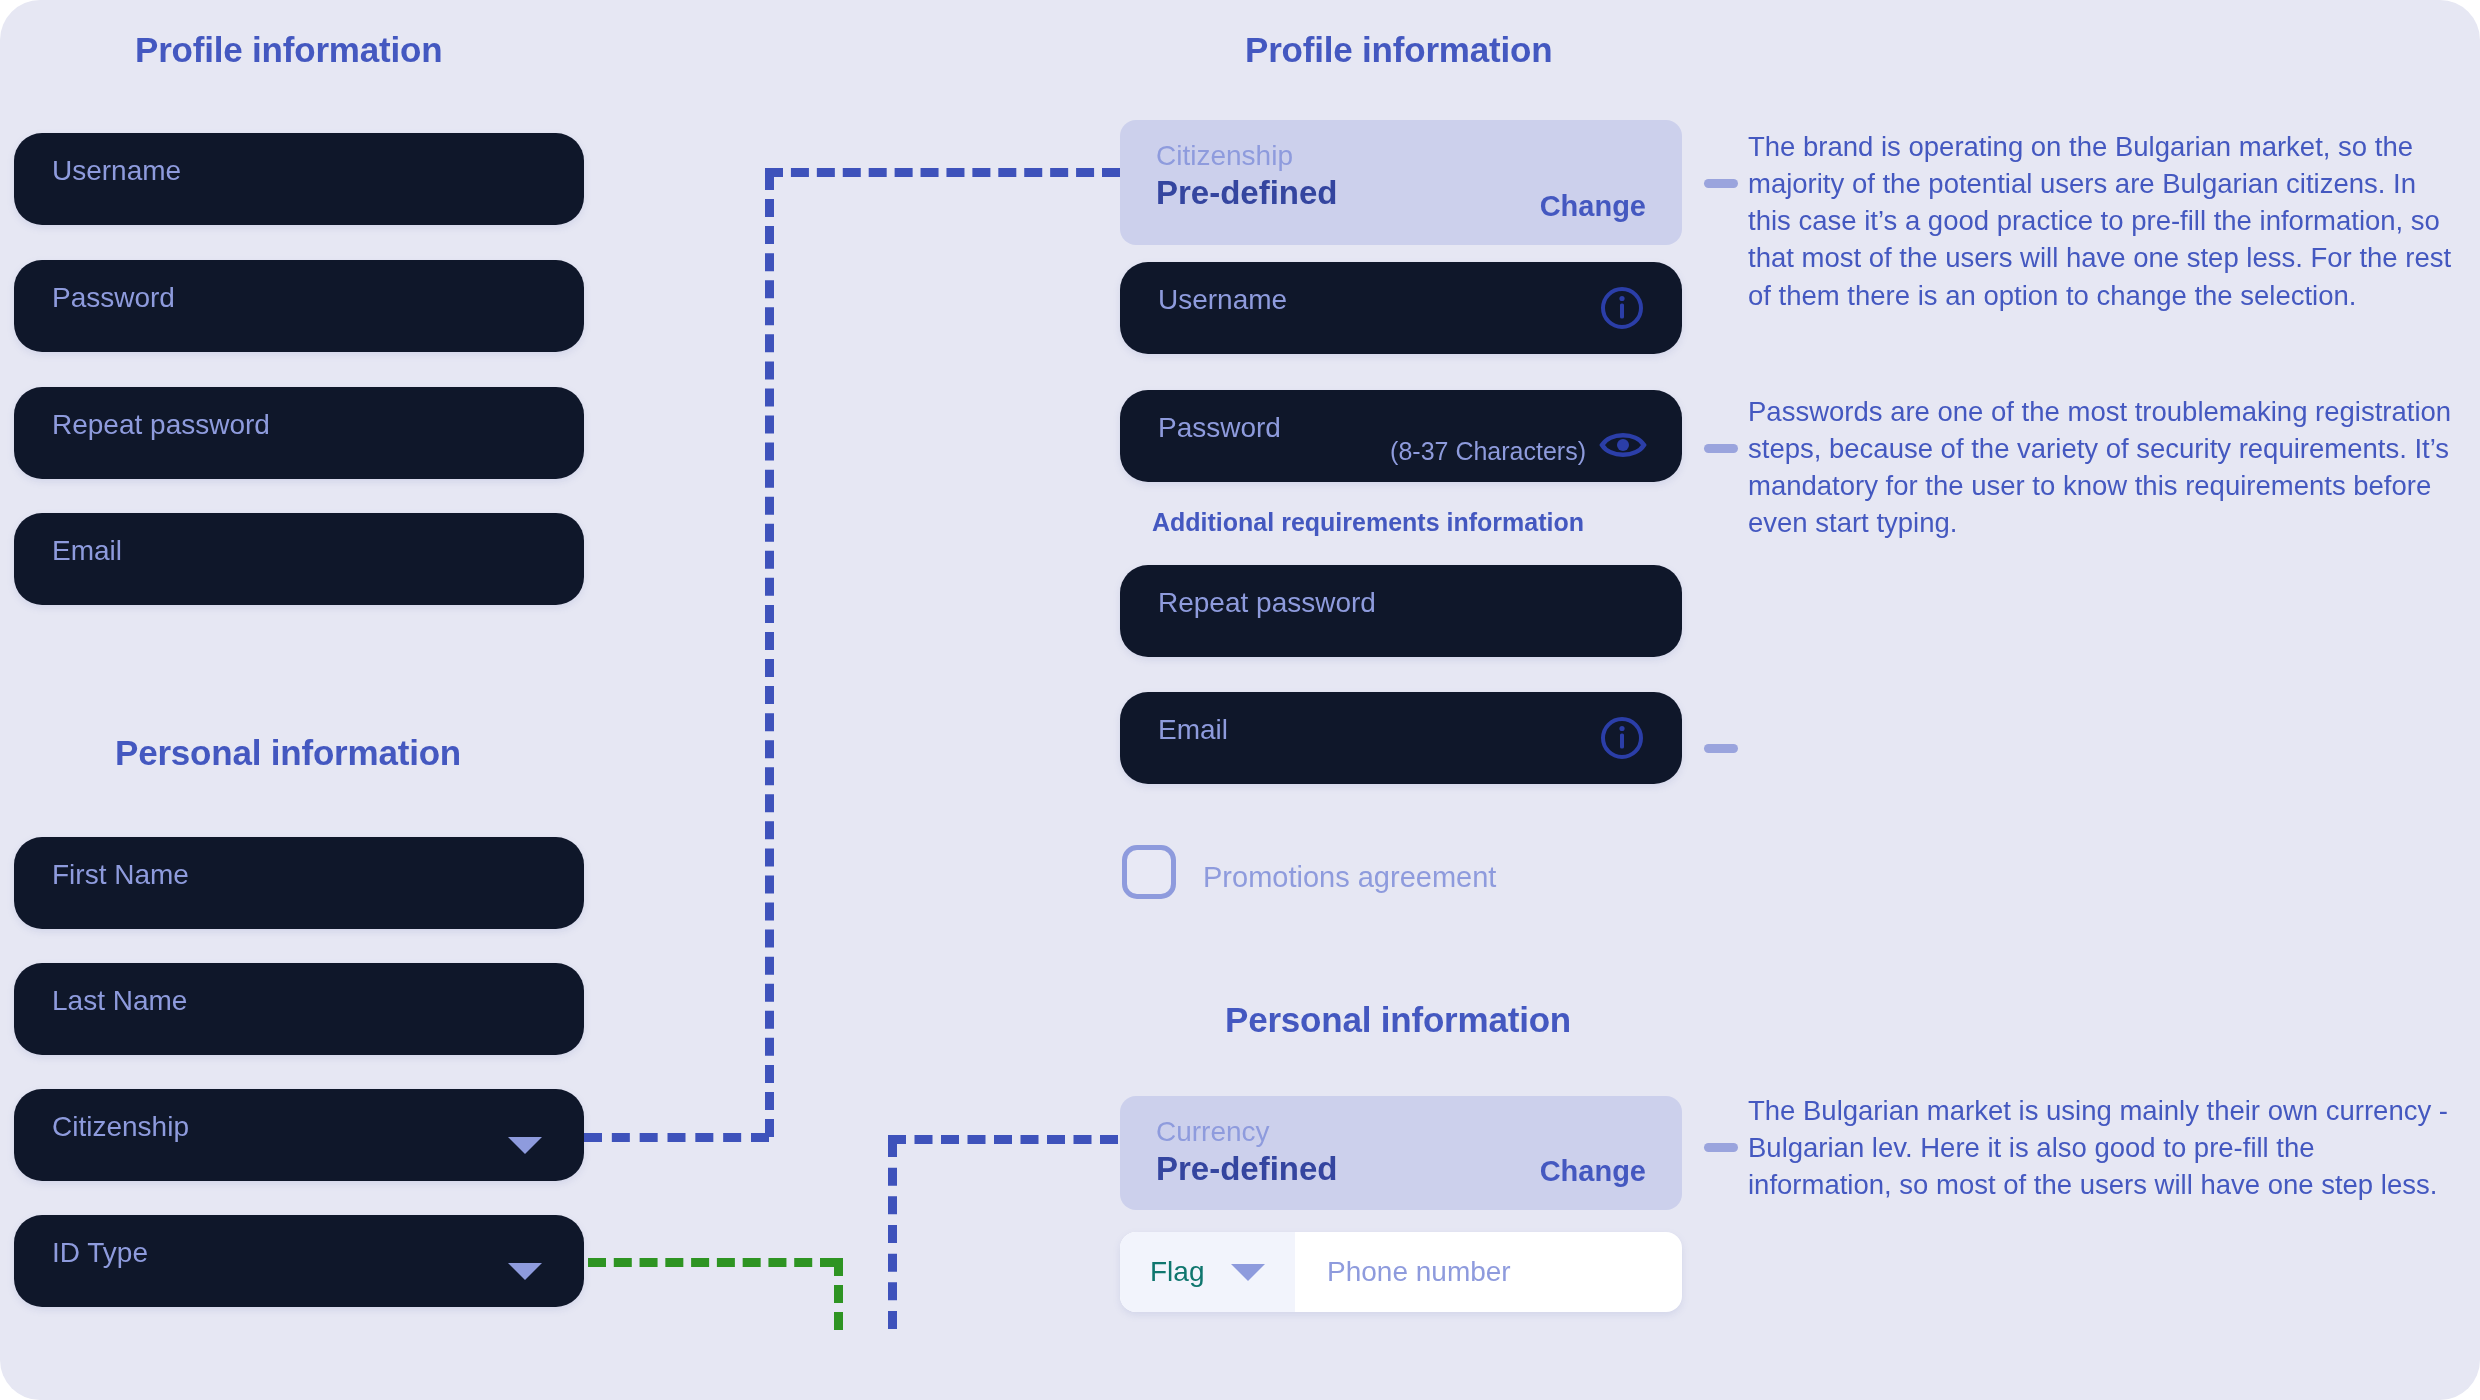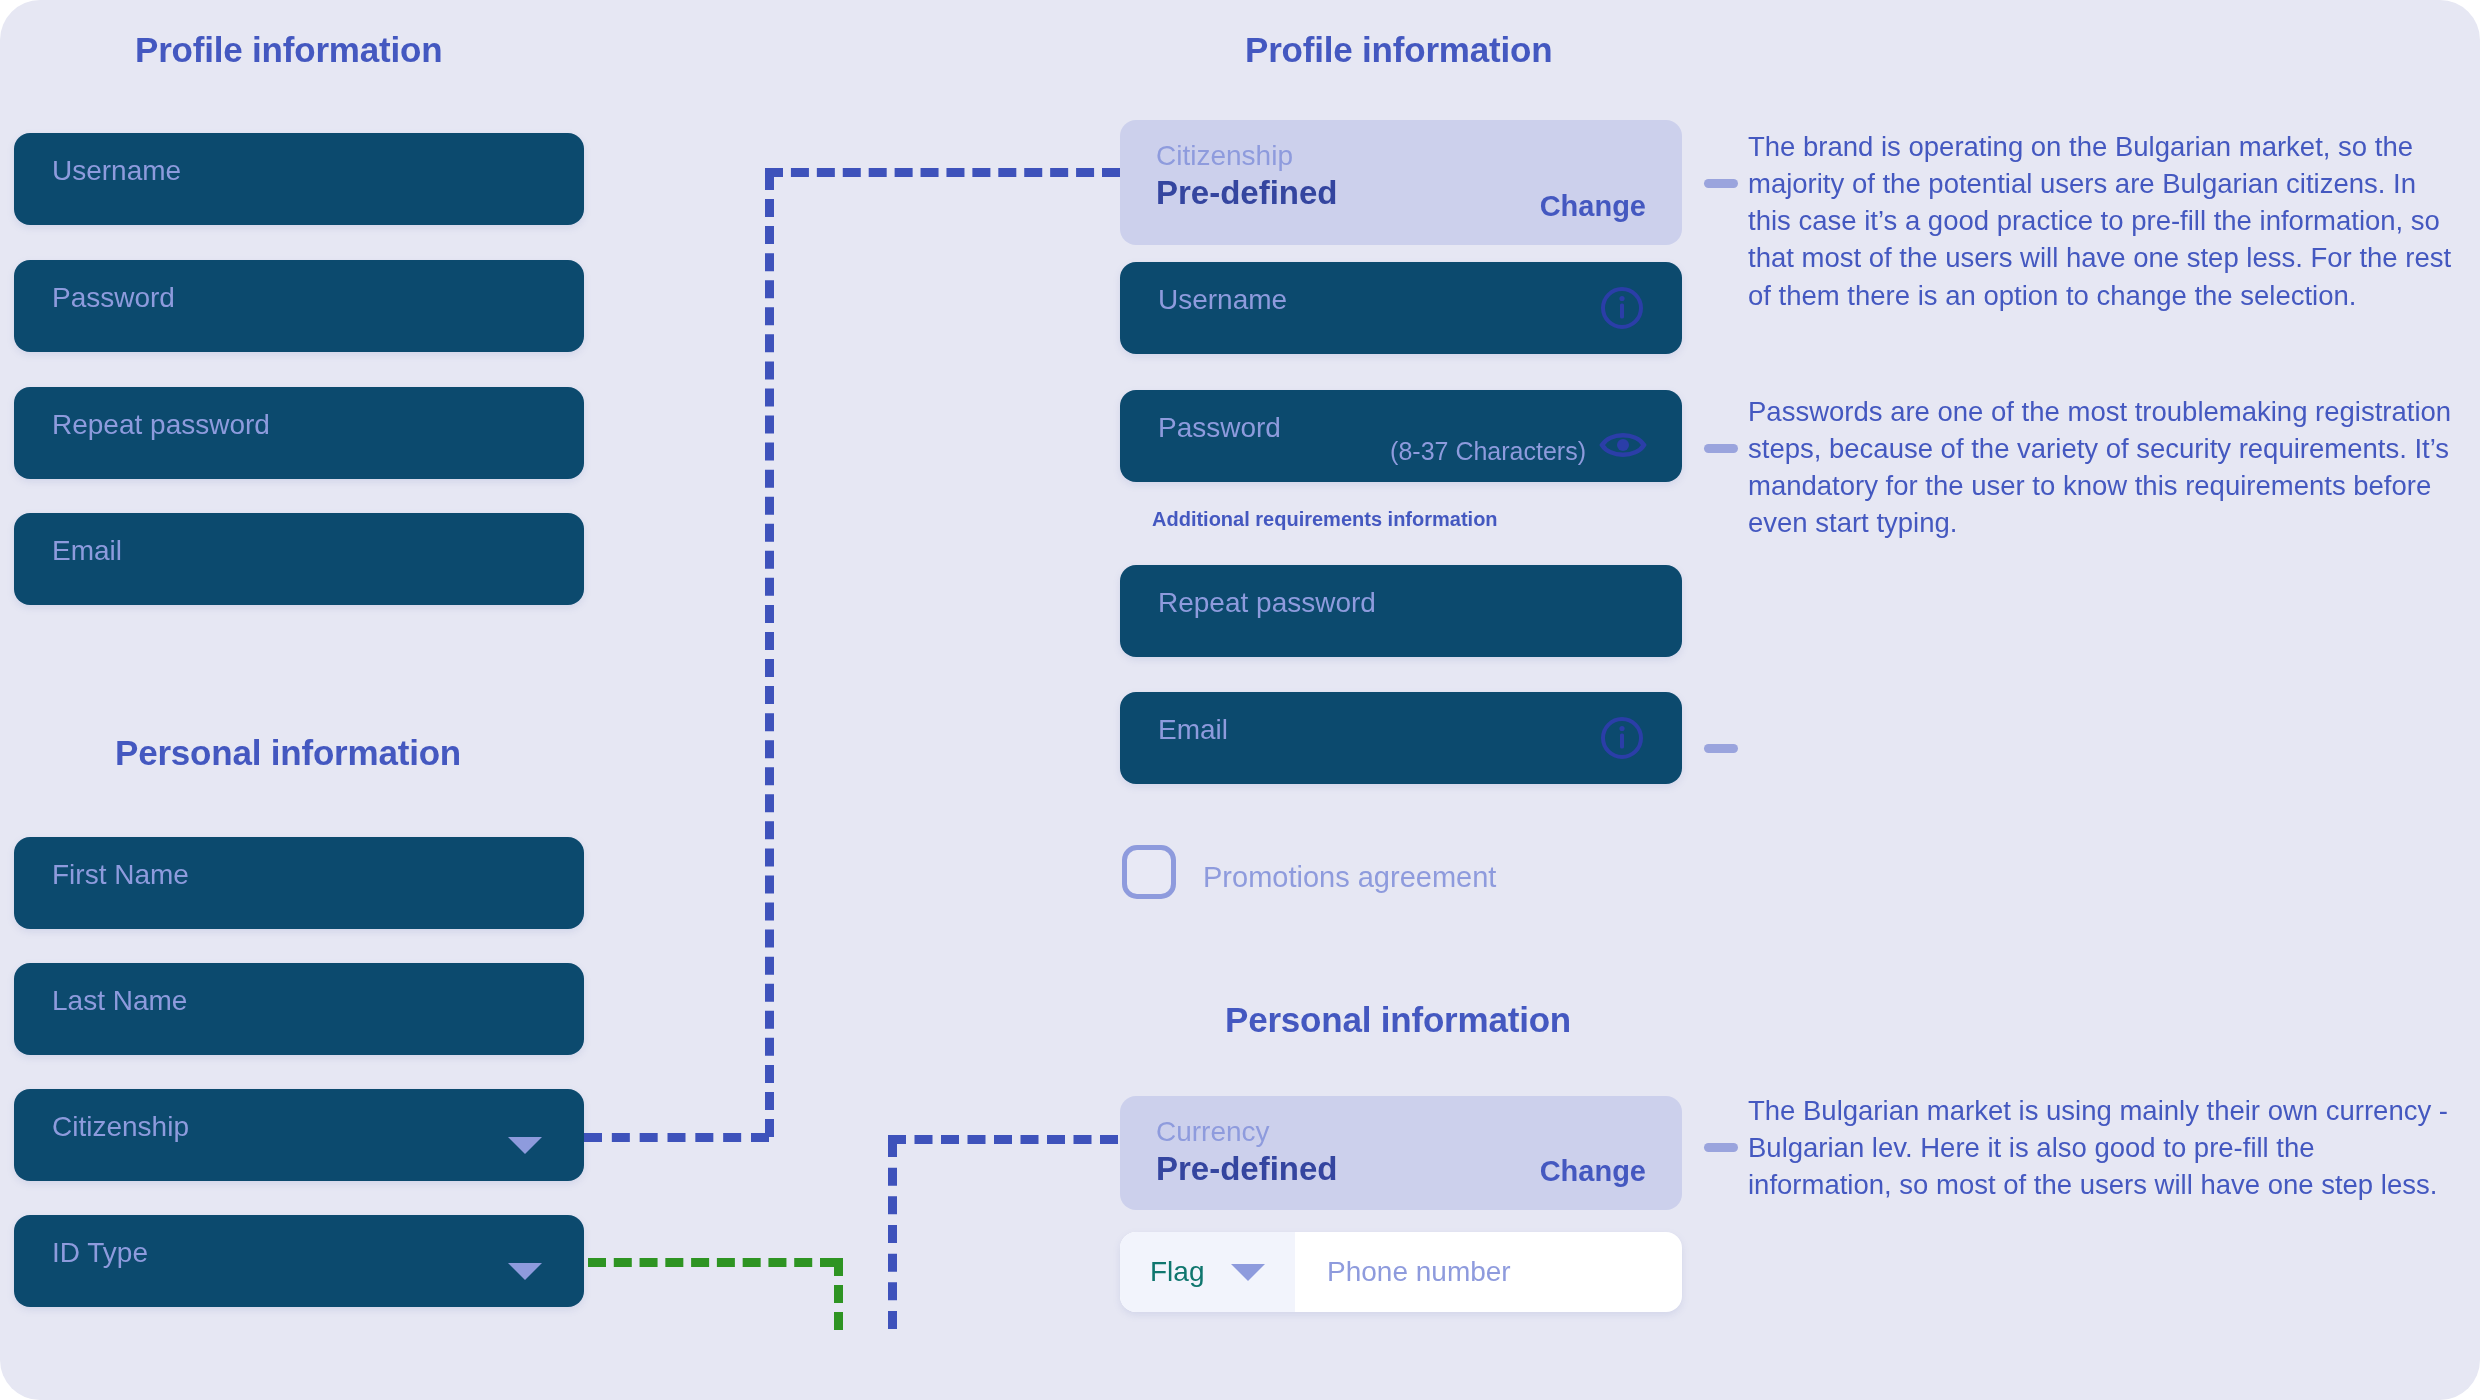--- a/index.html
+++ b/index.html
@@ -27,22 +27,22 @@
     font-size: 35px;
     font-weight: bold;
     color: #4458c0;
     letter-spacing: -0.2px;
     white-space: nowrap;
   }
 
   
   .field {
     position: absolute;
-    background: #0c4a6e;
-    border-radius: 16px;
+    background: #0f172a;
+    border-radius: 28px;
     box-shadow: 0 3px 7px rgba(120,130,190,0.17);
     padding-left: 44px;
   }
   .field-label {
     position: absolute;
     left: 38px;
     top: 22px;
     font-size: 28px;
     color: #8e9bdd;
     white-space: nowrap;
@@ -93,21 +93,21 @@
     position: absolute;
     width: 0; height: 0;
     border-left: 17px solid transparent;
     border-right: 17px solid transparent;
     border-top: 17px solid #8e9bdd;
   }
 
   
   .helper {
     position: absolute;
-    font-size: 20px;
+    font-size: 25px;
     font-weight: bold;
     color: #4458c0;
     white-space: nowrap;
   }
 
   
   .checkbox-box {
     position: absolute;
     width: 54px; height: 54px;
     border: 5px solid #8e9bdd;

